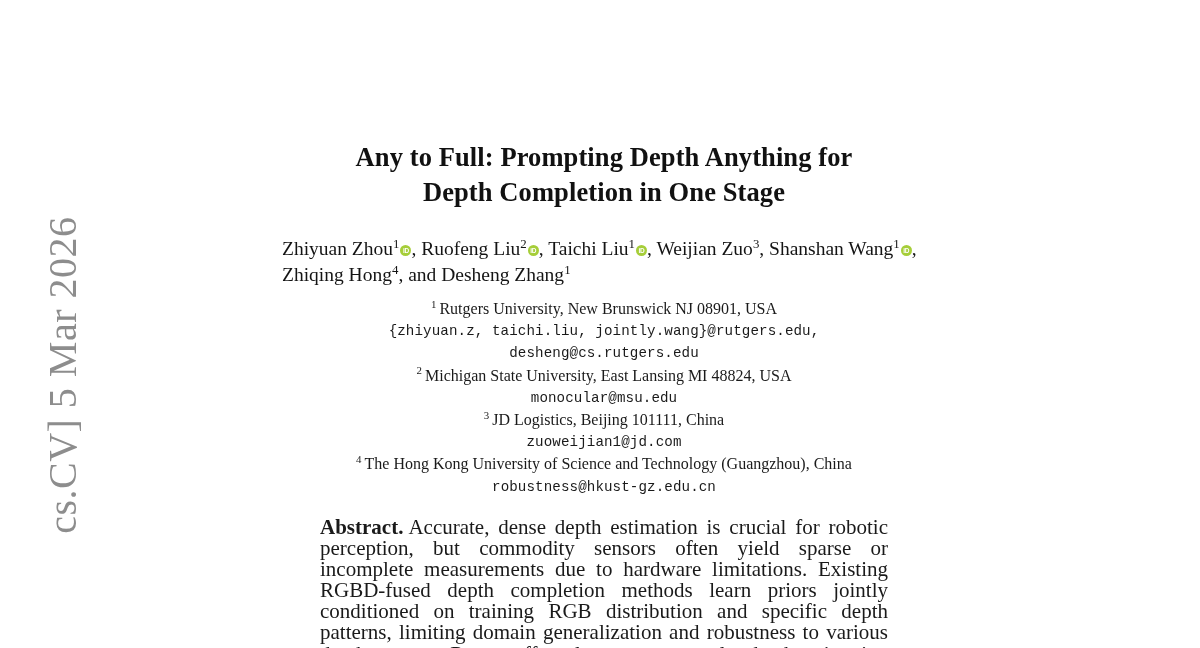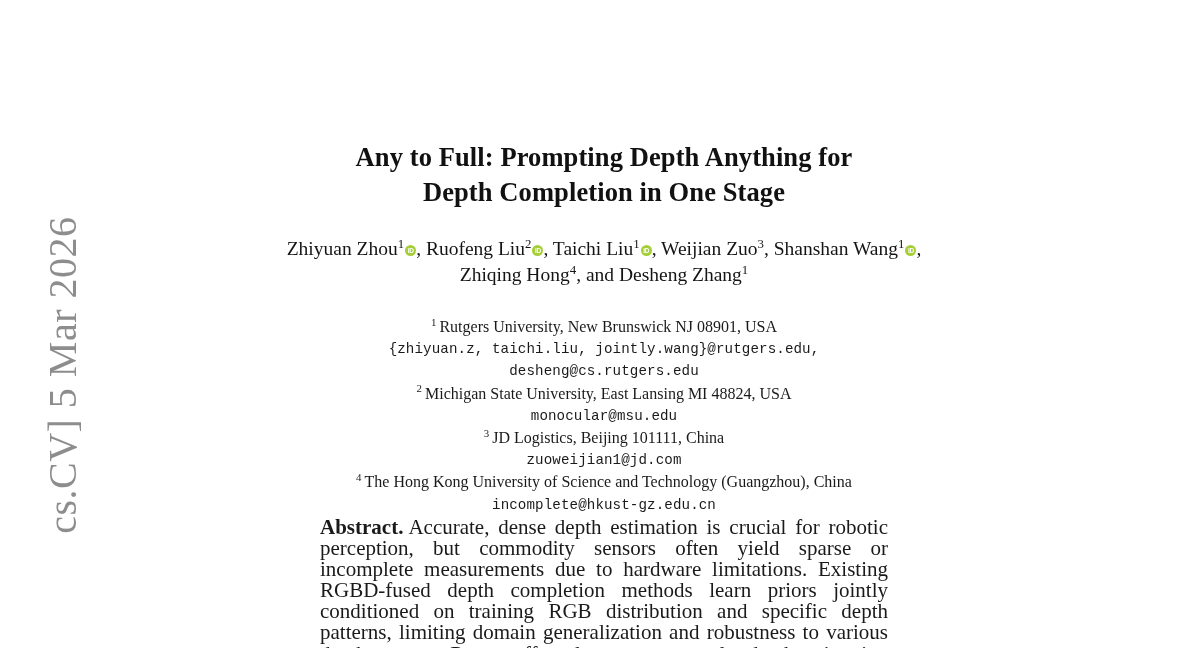--- a/index.html
+++ b/index.html
@@ -66,21 +66,21 @@
     letter-spacing: 0.1px;
     color: #111111;
   }
   #title .title-line { display: block; }
 
   #authors {
     position: absolute;
     left: 282px;
     top: 228px;
     width: 644px;
-    text-align: center;
+    text-align: left;
     font-size: 19.5px;
     line-height: 26px;
     color: #141414;
   }
   #authors .sup {
     font-size: 0.66em;
     vertical-align: super;
     line-height: 0;
   }
   .orcid {
@@ -106,21 +106,21 @@
     font-size: 6.5px;
     font-weight: bold;
     line-height: 11px;
     text-align: center;
     letter-spacing: -0.3px;
   }
 
   #affiliations {
     position: absolute;
     left: 282px;
-    top: 308px;
+    top: 290px;
     width: 644px;
     text-align: center;
     font-size: 16px;
     line-height: 22.2px;
     color: #1a1a1a;
   }
   #affiliations .aff-line { display: block; white-space: nowrap; }
   #affiliations .aff-sup {
     font-size: 0.68em;
     vertical-align: super;
@@ -169,20 +169,20 @@
 
   <div id="affiliations">
       <span class="aff-line"><span class="aff-sup">1</span><span>Rutgers University, New Brunswick NJ 08901, USA</span></span>
       <span class="email">{zhiyuan.z, taichi.liu, jointly.wang}@rutgers.edu,</span>
       <span class="email">desheng@cs.rutgers.edu</span>
       <span class="aff-line"><span class="aff-sup">2</span><span>Michigan State University, East Lansing MI 48824, USA</span></span>
       <span class="email">monocular@msu.edu</span>
       <span class="aff-line"><span class="aff-sup">3</span><span>JD Logistics, Beijing 101111, China</span></span>
       <span class="email">zuoweijian1@jd.com</span>
       <span class="aff-line"><span class="aff-sup">4</span><span>The Hong Kong University of Science and Technology (Guangzhou), China</span></span>
-      <span class="email">incomplete@hkust-gz.edu.cn</span>
+      <span class="email">robustness@hkust-gz.edu.cn</span>
     </div>
 
   <div id="abstract">
     <span class="abstract-label">Abstract.</span><span>Accurate, dense depth estimation is crucial for robotic perception, but commodity sensors often yield sparse or incomplete measurements due to hardware limitations. Existing RGBD-fused depth completion methods learn priors jointly conditioned on training RGB distribution and specific depth patterns, limiting domain generalization and robustness to various depth patterns. Recent efforts leverage monocular depth estimation (MDE) models to introduce domain general geomet-</span>
   </div>
 
 </div>
 
 </body></html>

